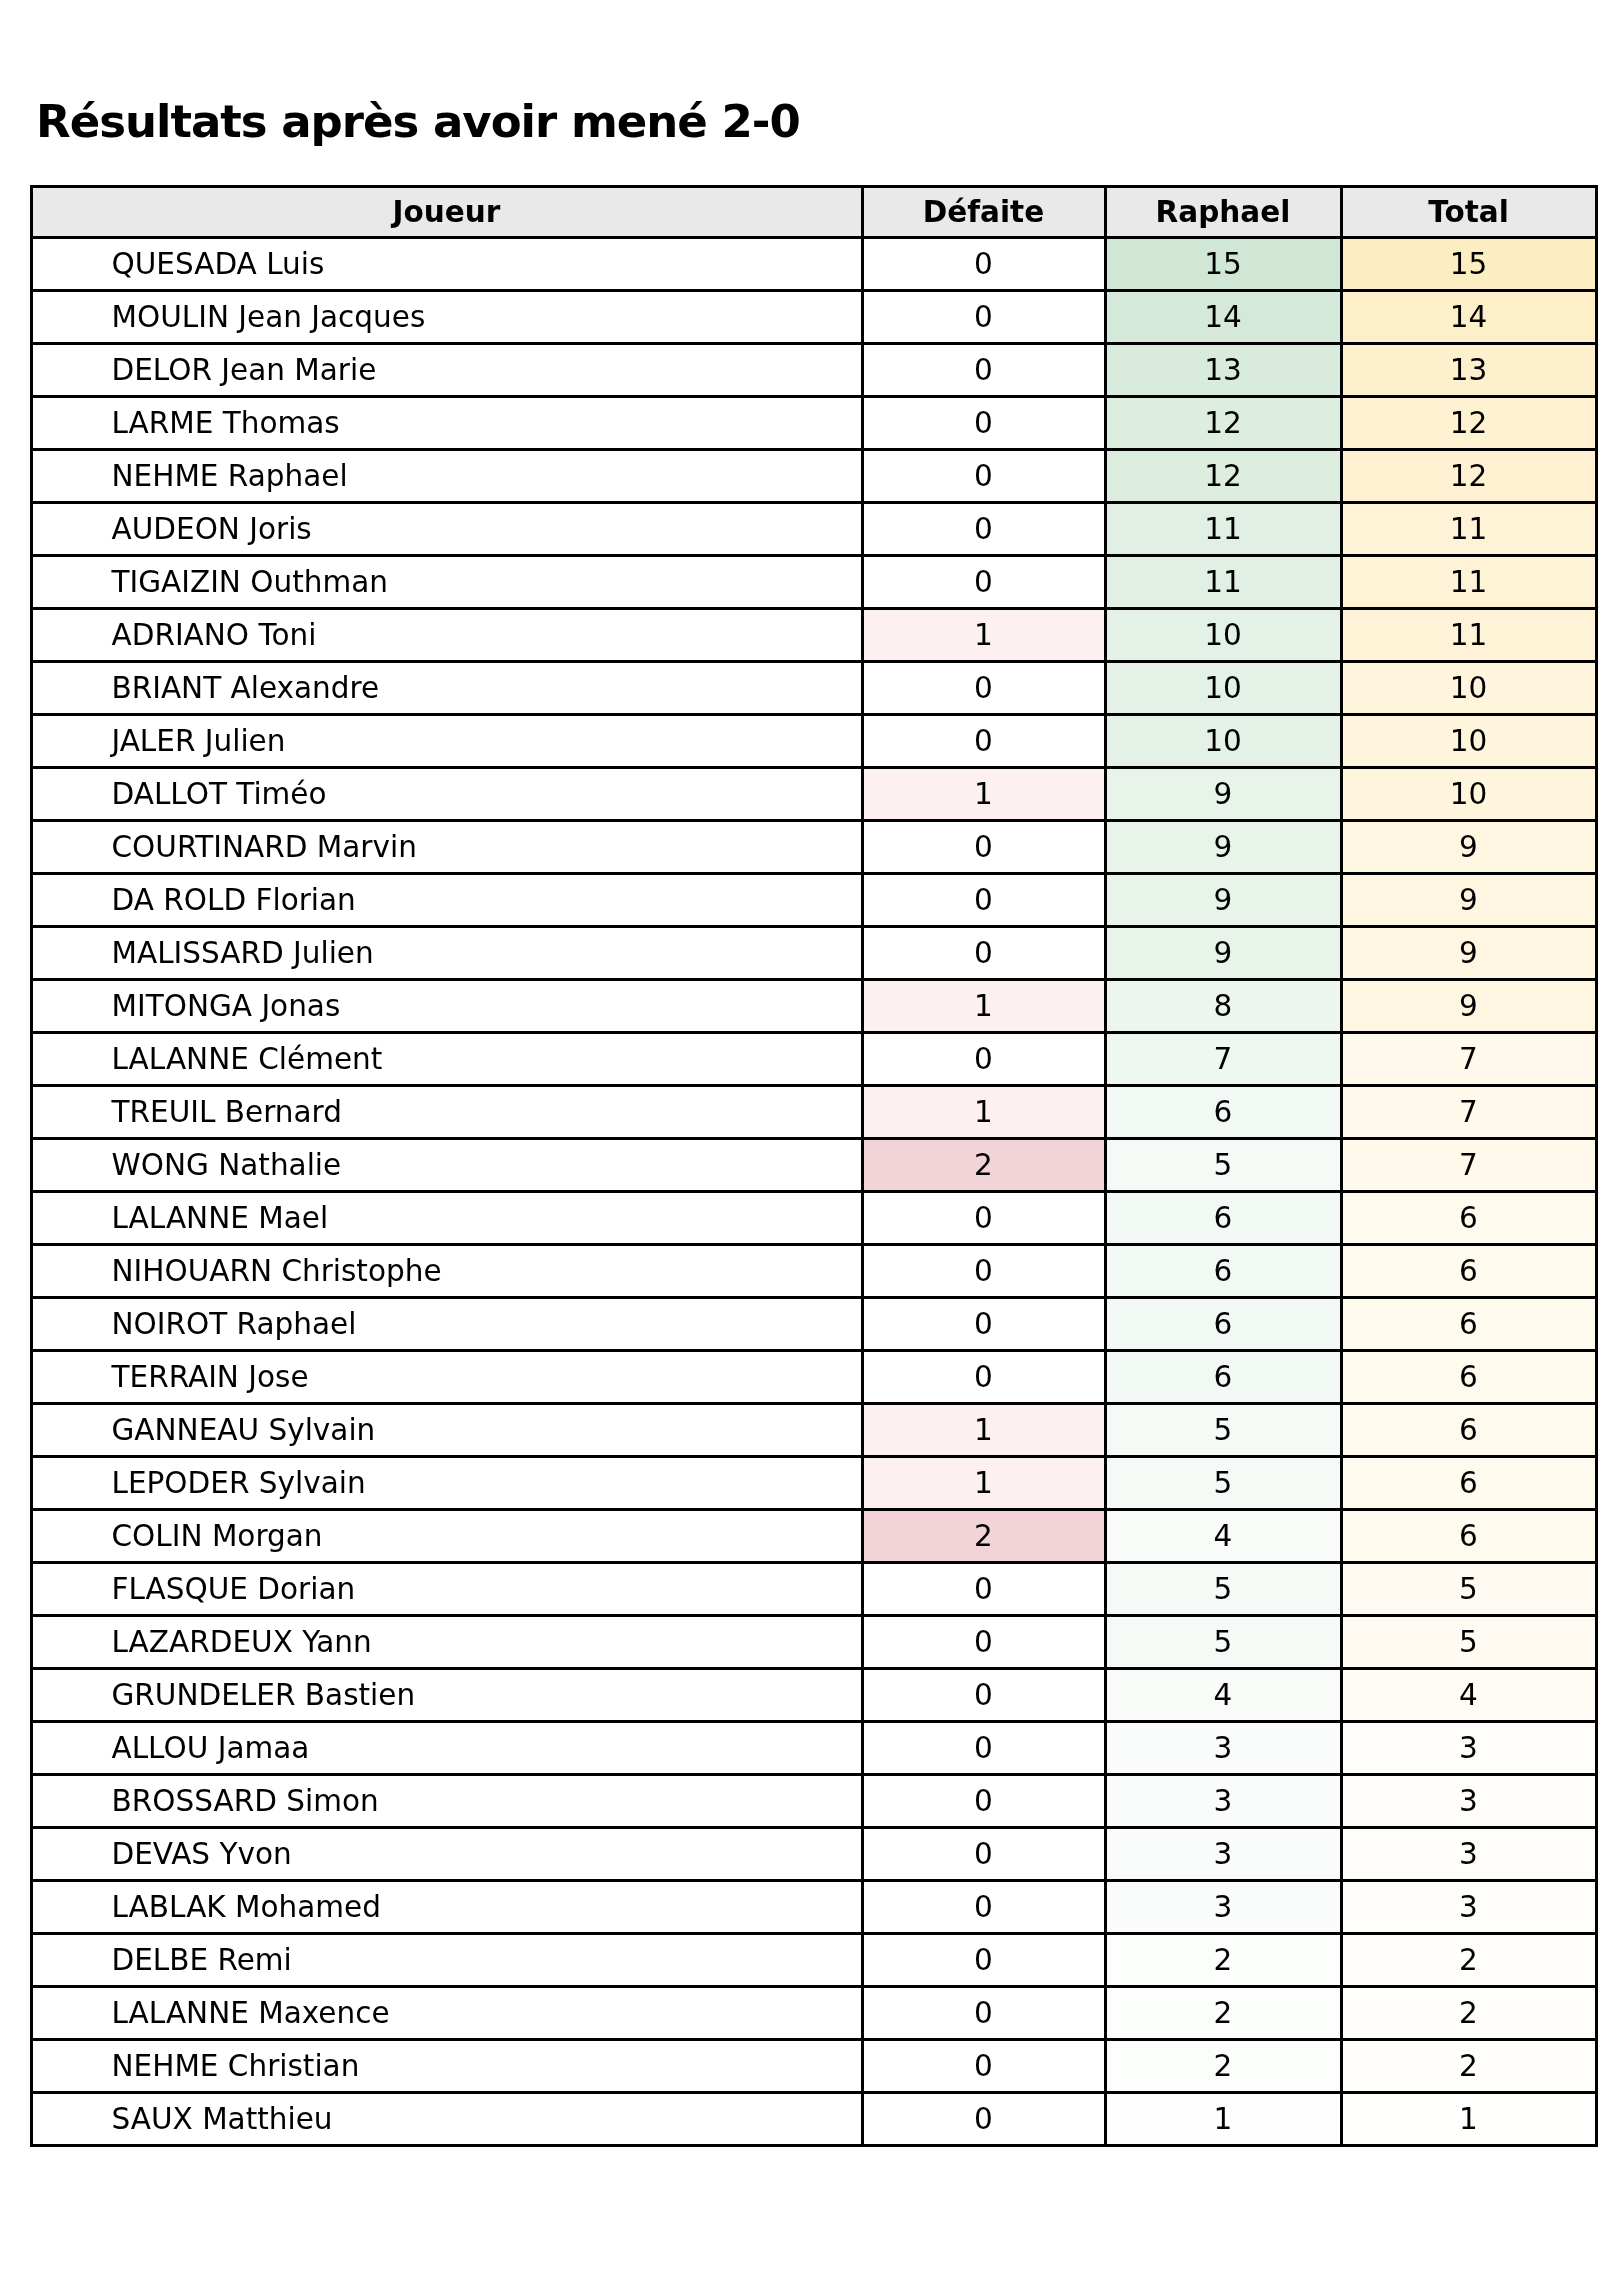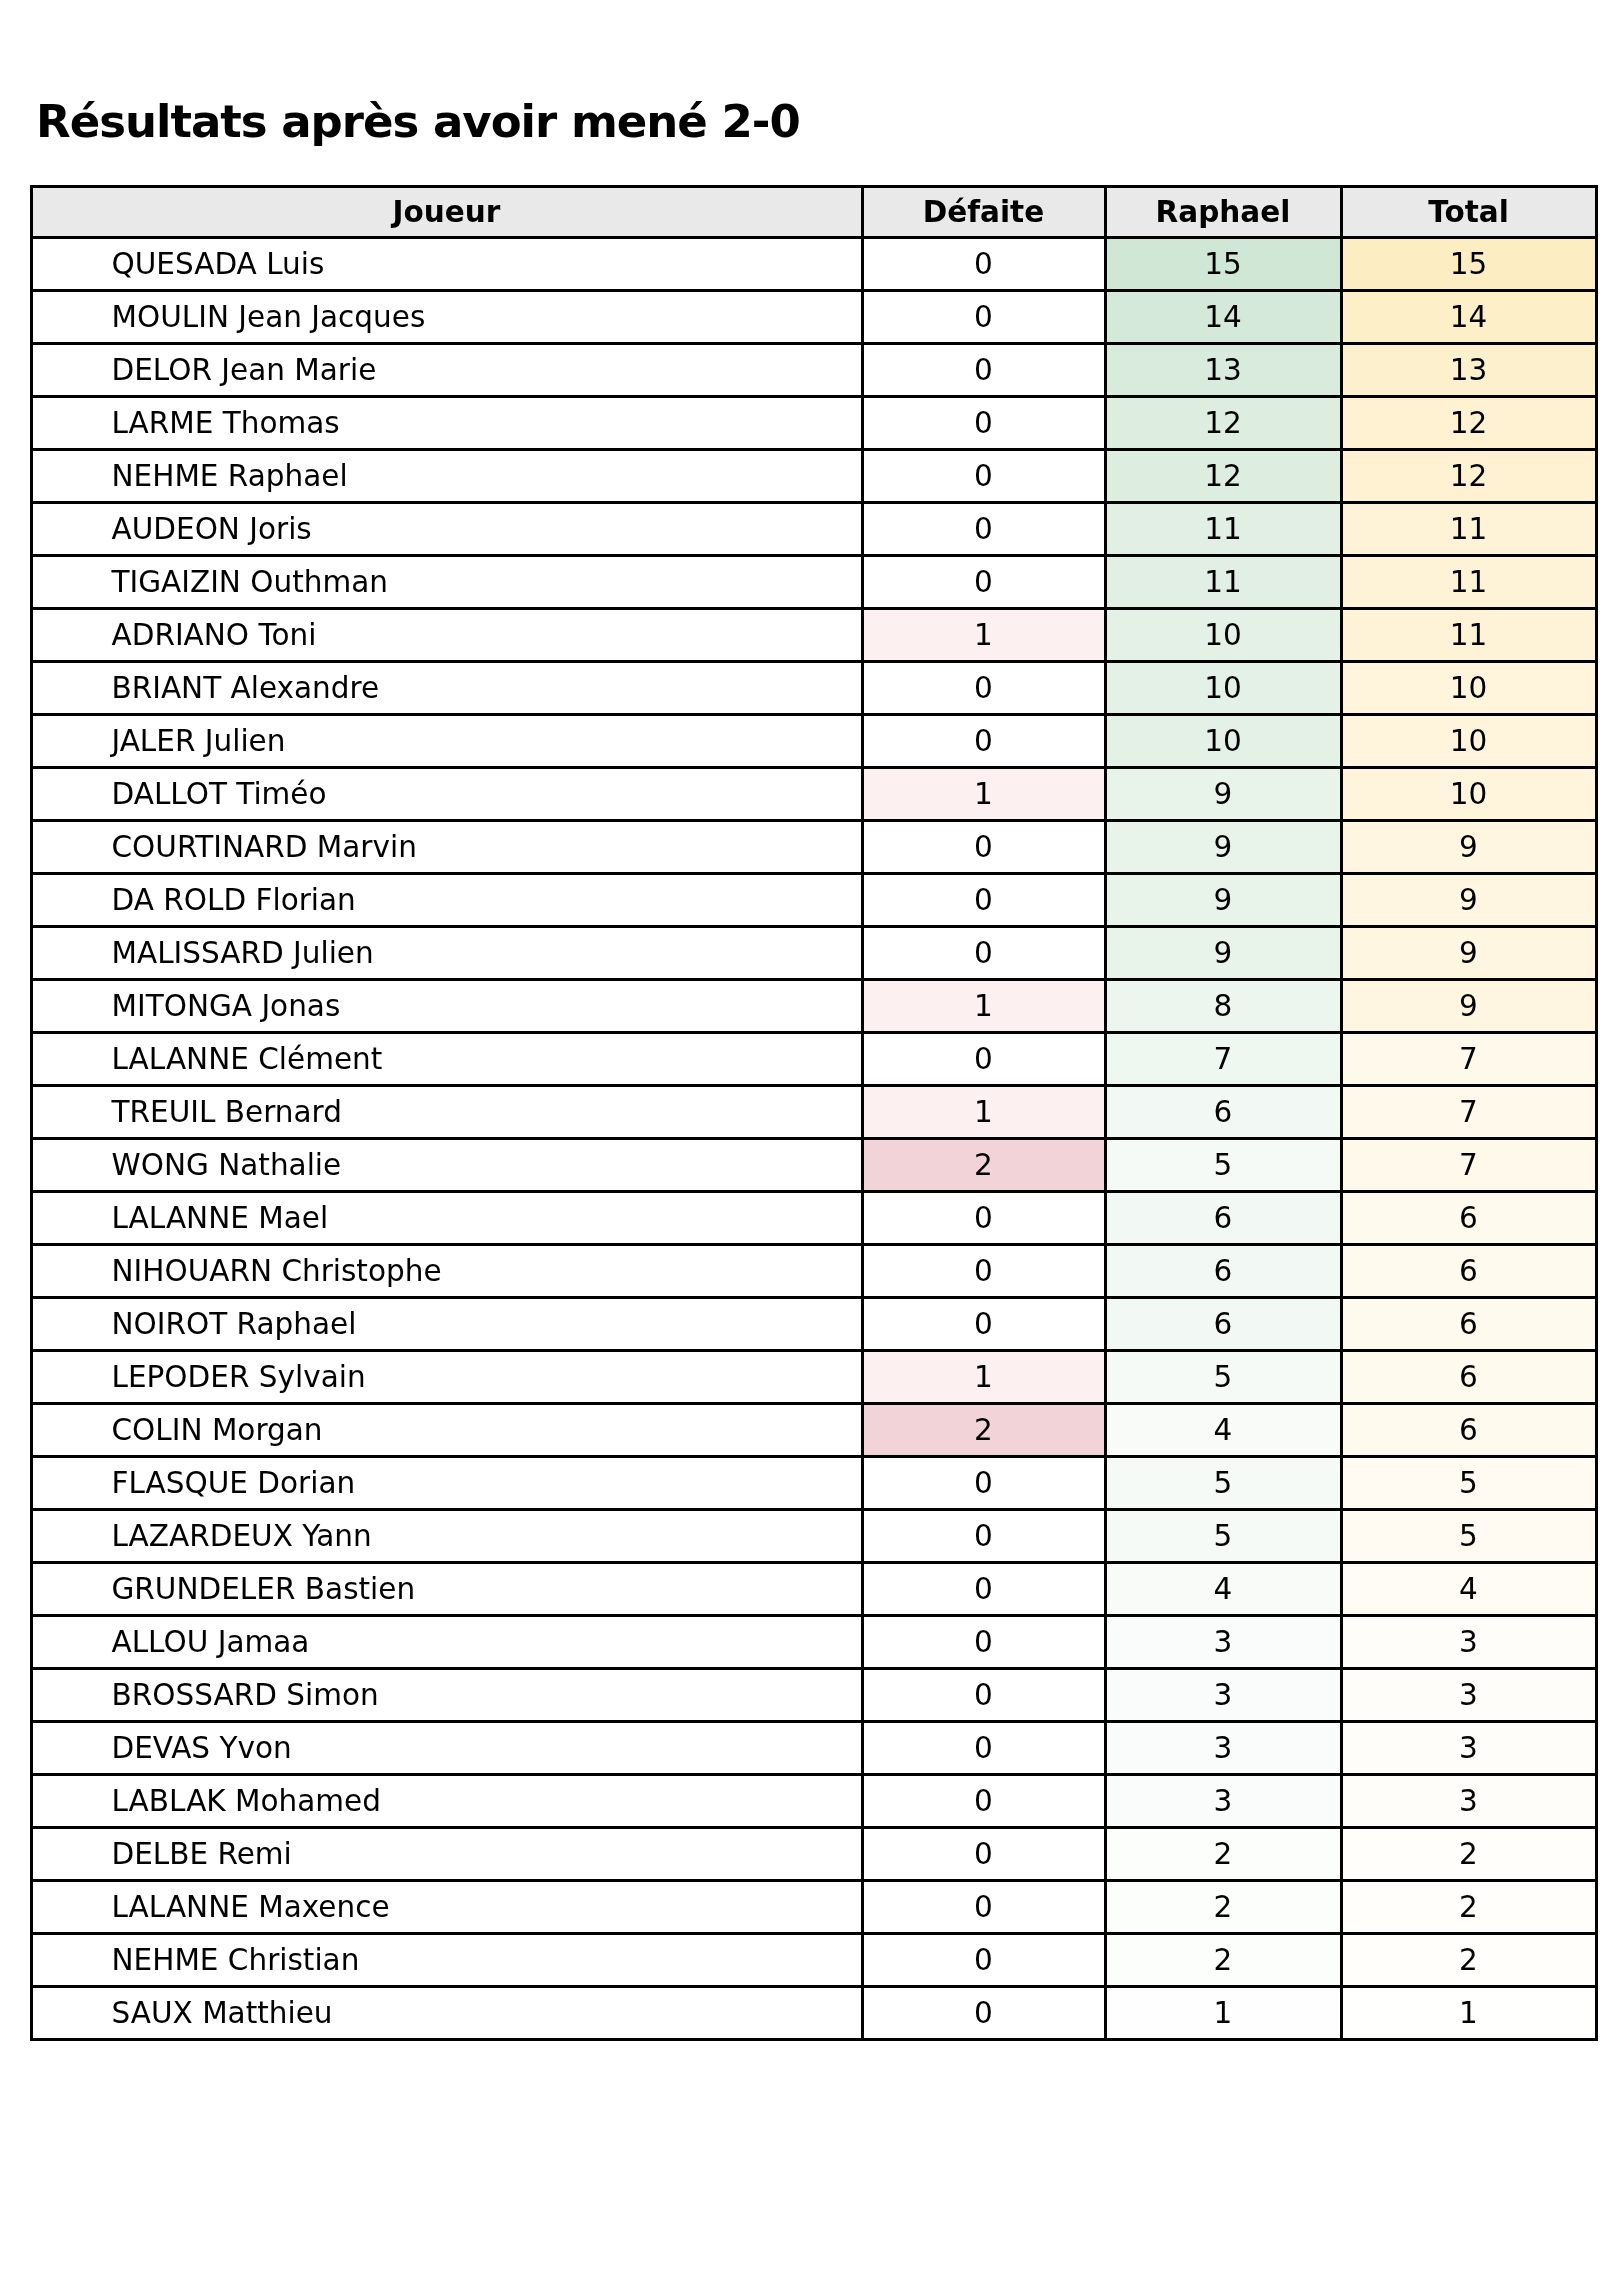--- a/index.html
+++ b/index.html
@@ -193,20 +193,32 @@
         <td class="cell-num" style="background: rgb(242, 248, 243);">6</td>
         <td class="cell-num" style="background: rgb(254, 250, 238);">6</td>
       </tr>
       <tr>
         <td class="cell-name">NOIROT Raphael</td>
         <td class="cell-num" style="background: rgb(255, 255, 255);">0</td>
         <td class="cell-num" style="background: rgb(242, 248, 243);">6</td>
         <td class="cell-num" style="background: rgb(254, 250, 238);">6</td>
       </tr>
       <tr>
+        <td class="cell-name">TERRAIN Jose</td>
+        <td class="cell-num" style="background: rgb(255, 255, 255);">0</td>
+        <td class="cell-num" style="background: rgb(242, 248, 243);">6</td>
+        <td class="cell-num" style="background: rgb(254, 250, 238);">6</td>
+      </tr>
+      <tr>
+        <td class="cell-name">GANNEAU Sylvain</td>
+        <td class="cell-num" style="background: rgb(252, 240, 240);">1</td>
+        <td class="cell-num" style="background: rgb(245, 250, 246);">5</td>
+        <td class="cell-num" style="background: rgb(254, 250, 238);">6</td>
+      </tr>
+      <tr>
         <td class="cell-name">LEPODER Sylvain</td>
         <td class="cell-num" style="background: rgb(252, 240, 240);">1</td>
         <td class="cell-num" style="background: rgb(245, 250, 246);">5</td>
         <td class="cell-num" style="background: rgb(254, 250, 238);">6</td>
       </tr>
       <tr>
         <td class="cell-name">COLIN Morgan</td>
         <td class="cell-num" style="background: rgb(242, 212, 216);">2</td>
         <td class="cell-num" style="background: rgb(248, 251, 248);">4</td>
         <td class="cell-num" style="background: rgb(254, 250, 238);">6</td>

